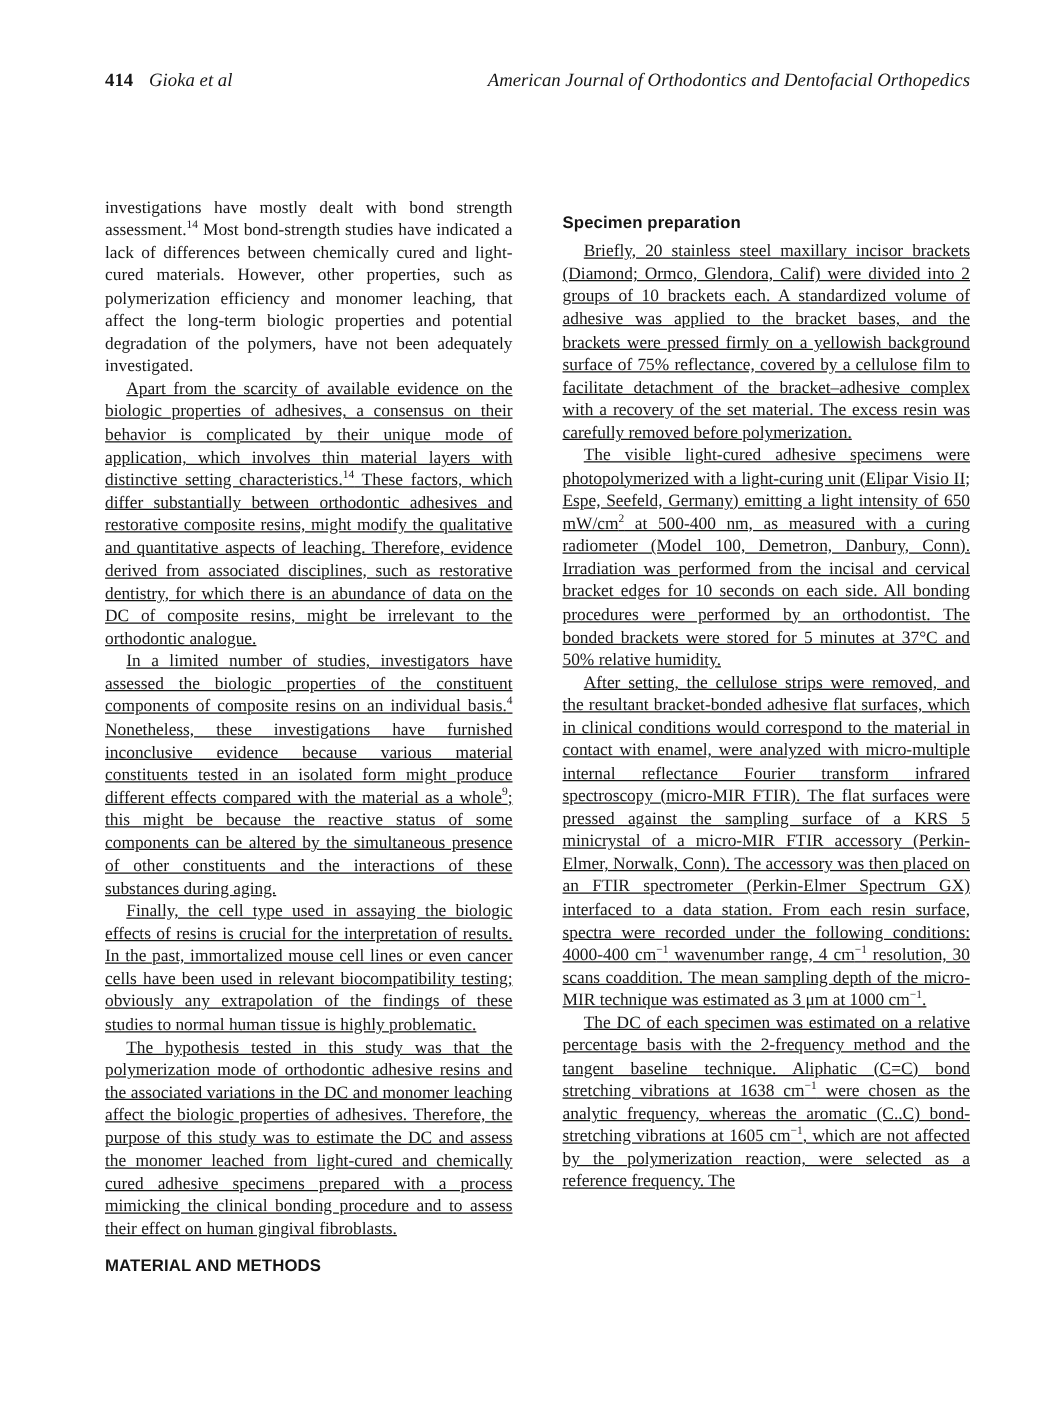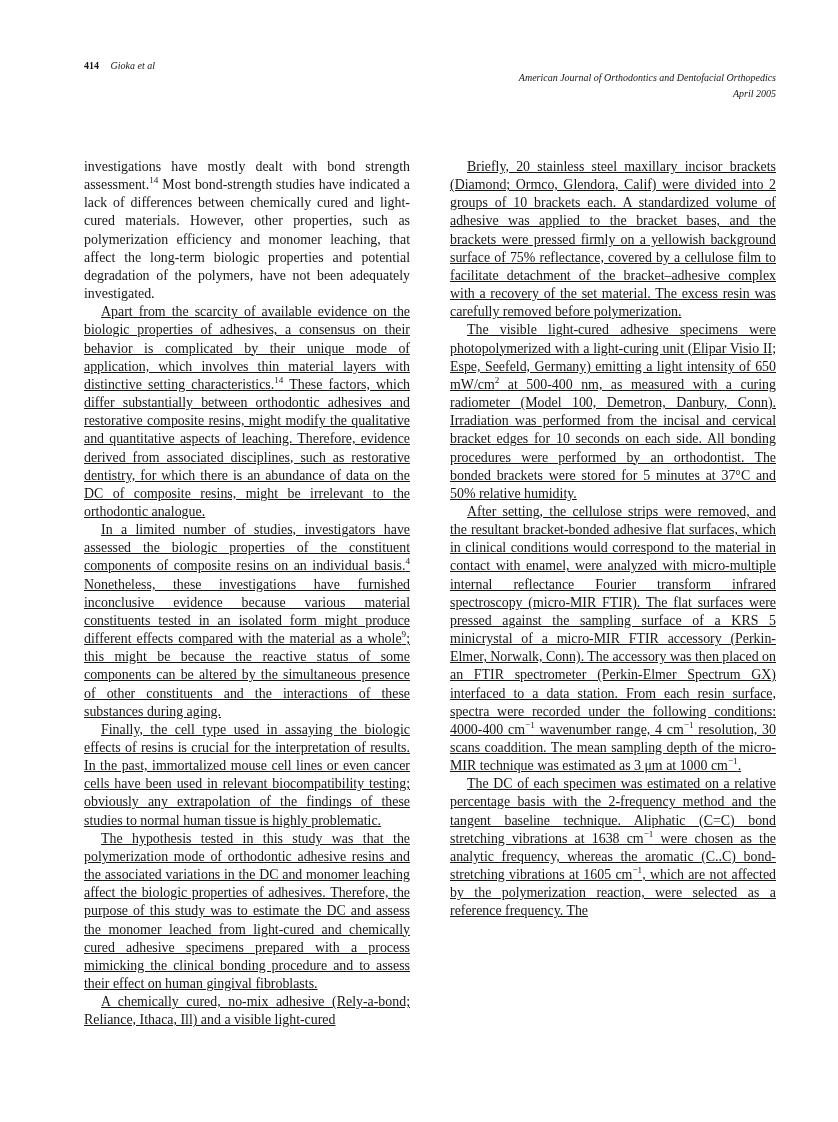--- a/index.html
+++ b/index.html
@@ -18,33 +18,32 @@
   }
   
   .header {
     position: absolute;
     top: 58px;
     left: 84px;
     right: 62px;
     display: flex;
     justify-content: space-between;
     align-items: flex-start;
-    font-size: 10px;
+    font-size: 15px;
     line-height: 15.5px;
   }
   .header-left { white-space: nowrap; }
   .pageno {
     font-weight: bold;
     margin-right: 9px;
   }
   .authors { font-style: italic; }
   .header-right {
-    text-align: right;
+    text-align: left;
     font-style: italic;
-    margin-top: 12px;
   }
   
   .columns {
     position: absolute;
     top: 119px;
     left: 84px;
     right: 62px;
     display: flex;
     gap: 40px;
     margin-top: 39px;
@@ -83,34 +82,34 @@
 
 <div class="page">
 
   <div class="header">
     <div class="header-left">
       <span class="pageno">414</span>
       <span class="authors">Gioka et al</span>
     </div>
     <div class="header-right">
       <div>American Journal of Orthodontics and Dentofacial Orthopedics</div>
-      <div>April 2005</div>
     </div>
   </div>
 
   <div class="columns">
     <div class="col" id="col-left">
         <p class="noindent">investigations have mostly dealt with bond strength assessment.<sup>14</sup> Most bond-strength studies have indicated a lack of differences between chemically cured and light-cured materials. However, other properties, such as polymerization efficiency and monomer leaching, that affect the long-term biologic properties and potential degradation of the polymers, have not been adequately investigated.</p>
         <p class="indent">Apart from the scarcity of available evidence on the biologic properties of adhesives, a consensus on their behavior is complicated by their unique mode of application, which involves thin material layers with distinctive setting characteristics.<sup>14</sup> These factors, which differ substantially between orthodontic adhesives and restorative composite resins, might modify the qualitative and quantitative aspects of leaching. Therefore, evidence derived from associated disciplines, such as restorative dentistry, for which there is an abundance of data on the DC of composite resins, might be irrelevant to the orthodontic analogue.</p>
         <p class="indent">In a limited number of studies, investigators have assessed the biologic properties of the constituent components of composite resins on an individual basis.<sup>4</sup> Nonetheless, these investigations have furnished inconclusive evidence because various material constituents tested in an isolated form might produce different effects compared with the material as a whole<sup>9</sup>; this might be because the reactive status of some components can be altered by the simultaneous presence of other constituents and the interactions of these substances during aging.</p>
         <p class="indent">Finally, the cell type used in assaying the biologic effects of resins is crucial for the interpretation of results. In the past, immortalized mouse cell lines or even cancer cells have been used in relevant biocompatibility testing; obviously any extrapolation of the findings of these studies to normal human tissue is highly problematic.</p>
         <p class="indent">The hypothesis tested in this study was that the polymerization mode of orthodontic adhesive resins and the associated variations in the DC and monomer leaching affect the biologic properties of adhesives. Therefore, the purpose of this study was to estimate the DC and assess the monomer leached from light-cured and chemically cured adhesive specimens prepared with a process mimicking the clinical bonding procedure and to assess their effect on human gingival fibroblasts.</p>
-        <p class="indent">A chemically cured, no-mix adhesive (Rely-a-bond; Reliance, Ithaca, Ill) and a visible light-cured</p>
+        <div class="heading h1">MATERIAL AND METHODS</div>
       </div>
     <div class="col" id="col-right">
+        <div class="heading h2">Specimen preparation</div>
         <p class="indent">Briefly, 20 stainless steel maxillary incisor brackets (Diamond; Ormco, Glendora, Calif) were divided into 2 groups of 10 brackets each. A standardized volume of adhesive was applied to the bracket bases, and the brackets were pressed firmly on a yellowish background surface of 75% reflectance, covered by a cellulose film to facilitate detachment of the bracket–adhesive complex with a recovery of the set material. The excess resin was carefully removed before polymerization.</p>
         <p class="indent">The visible light-cured adhesive specimens were photopolymerized with a light-curing unit (Elipar Visio II; Espe, Seefeld, Germany) emitting a light intensity of 650 mW/cm<sup>2</sup> at 500-400 nm, as measured with a curing radiometer (Model 100, Demetron, Danbury, Conn). Irradiation was performed from the incisal and cervical bracket edges for 10 seconds on each side. All bonding procedures were performed by an orthodontist. The bonded brackets were stored for 5 minutes at 37°C and 50% relative humidity.</p>
         <p class="indent">After setting, the cellulose strips were removed, and the resultant bracket-bonded adhesive flat surfaces, which in clinical conditions would correspond to the material in contact with enamel, were analyzed with micro-multiple internal reflectance Fourier transform infrared spectroscopy (micro-MIR FTIR). The flat surfaces were pressed against the sampling surface of a KRS 5 minicrystal of a micro-MIR FTIR accessory (Perkin-Elmer, Norwalk, Conn). The accessory was then placed on an FTIR spectrometer (Perkin-Elmer Spectrum GX) interfaced to a data station. From each resin surface, spectra were recorded under the following conditions: 4000-400 cm<sup>−1</sup> wavenumber range, 4 cm<sup>−1</sup> resolution, 30 scans coaddition. The mean sampling depth of the micro-MIR technique was estimated as 3 μm at 1000 cm<sup>−1</sup>.</p>
         <p class="indent">The DC of each specimen was estimated on a relative percentage basis with the 2-frequency method and the tangent baseline technique. Aliphatic (C=C) bond stretching vibrations at 1638 cm<sup>−1</sup> were chosen as the analytic frequency, whereas the aromatic (C..C) bond-stretching vibrations at 1605 cm<sup>−1</sup>, which are not affected by the polymerization reaction, were selected as a reference frequency. The</p>
       </div>
   </div>
 
 </div>
 
 </body></html>

